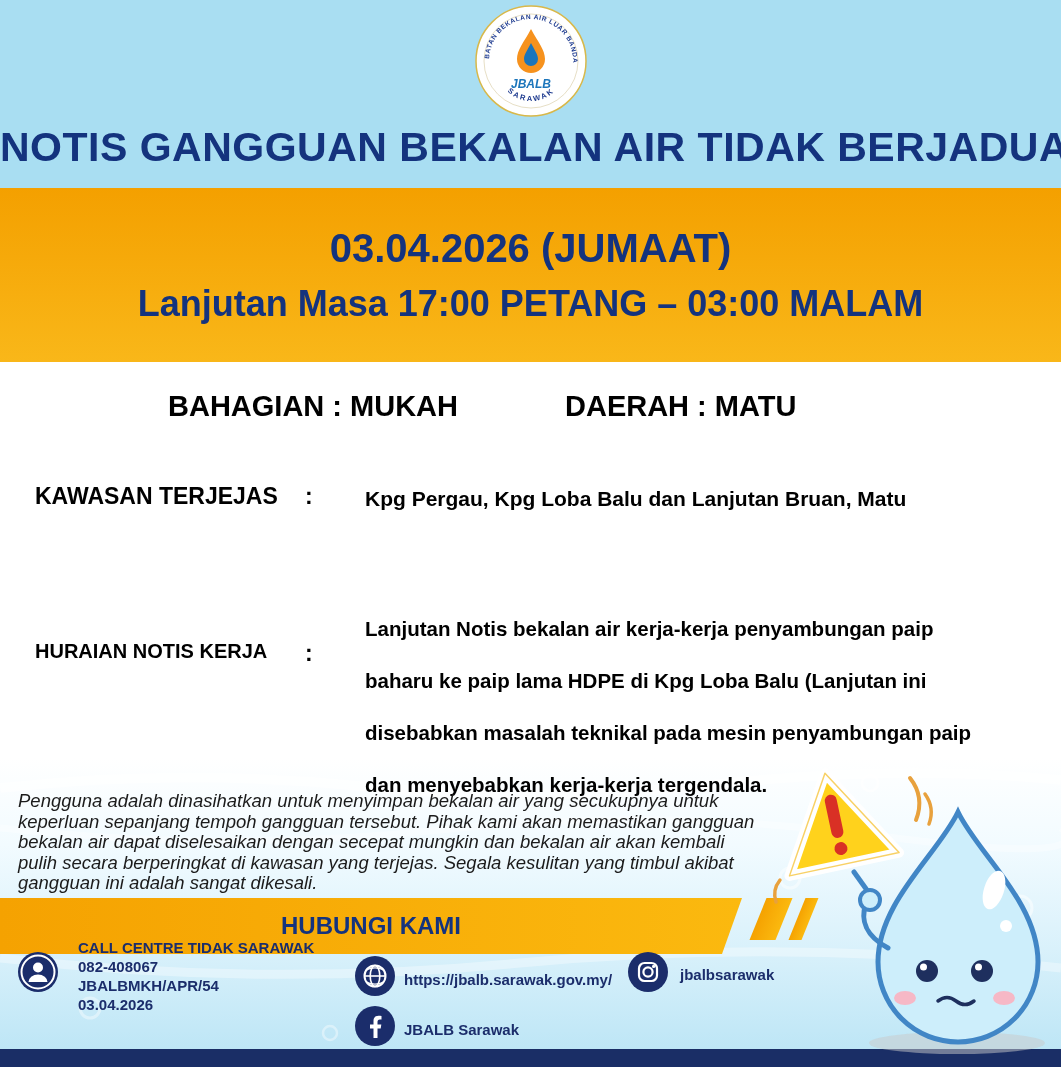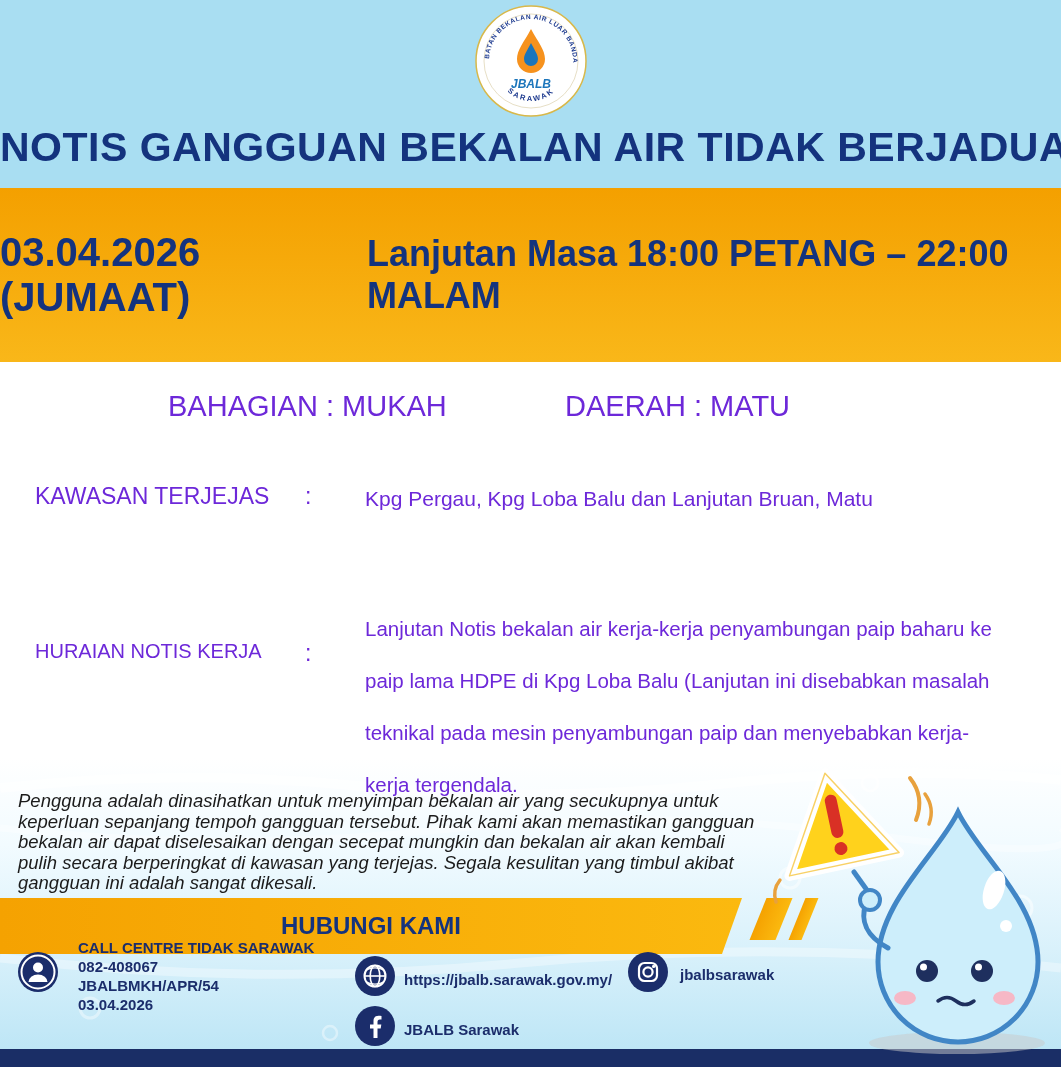--- a/index.html
+++ b/index.html
@@ -12,28 +12,28 @@
   .header-band { position:absolute; left:0; top:0; width:100%; height:188px; background:#a9def2; z-index:1; }
   .logo { position:absolute; left:50%; top:5px; transform:translateX(-50%); }
   .poster-title {
     position:absolute; left:0; top:124px; width:100%; text-align:center;
     font-size:41px; font-weight:bold; color:#14337e; letter-spacing:.5px; white-space:nowrap;
   }
   
   .date-band {
     position:absolute; left:0; top:188px; width:100%; height:174px;
     background:linear-gradient(180deg,#f4a000 0%,#f9b719 100%);
-    display:flex; flex-direction:row; align-items:center; justify-content:center; gap:12px;
+    display:flex; flex-direction:column; align-items:center; justify-content:center; gap:12px;
     color:#14337e; z-index:1;
   }
   .date-line1 { font-size:40px; font-weight:bold; }
   .date-line2 { font-size:36px; font-weight:bold; }
   
   .abs { position:absolute; z-index:2; }
-  .navy-bold { color:#6d28d9; font-weight:normal; }
+  .navy-bold { color:#000000; font-weight:bold; }
   .region-bahagian { left:168px; top:390px; font-size:29px; }
   .region-daerah   { left:565px; top:390px; font-size:29px; }
   .kawasan-label { left:35px;  top:483px; font-size:23px; }
   .kawasan-colon { left:305px; top:483px; font-size:23px; }
   .kawasan-value { left:365px; top:487px; font-size:21px; width:640px; }
   .huraian-label { left:35px;  top:640px; font-size:20px; }
   .huraian-colon { left:305px; top:640px; font-size:23px; }
   .huraian-value { left:365px; top:603px; width:628px; font-size:20.5px; line-height:52px; }
   
   .water-bg {
@@ -108,21 +108,21 @@
       <text x="56" y="83" font-size="12" font-style="italic" font-weight="bold" fill="#1b75bb" text-anchor="middle">JBALB</text>
       <text font-size="7.5" fill="#1d3a8f" font-weight="bold" letter-spacing="2">
         <textPath href="#arcBot" startOffset="50%" text-anchor="middle">SARAWAK</textPath>
       </text>
     </svg>
     <div class="poster-title">NOTIS GANGGUAN BEKALAN AIR TIDAK BERJADUAL</div>
   </div>
 
   <div class="date-band">
     <div class="date-line1">03.04.2026 (JUMAAT)</div>
-    <div class="date-line2">Lanjutan Masa 18:00 PETANG – 22:00 MALAM</div>
+    <div class="date-line2">Lanjutan Masa 17:00 PETANG – 03:00 MALAM</div>
   </div>
 
   <div class="abs navy-bold region-bahagian">BAHAGIAN : MUKAH</div>
   <div class="abs navy-bold region-daerah">DAERAH : MATU</div>
 
   <div class="abs navy-bold kawasan-label">KAWASAN TERJEJAS</div>
   <div class="abs navy-bold kawasan-colon">:</div>
   <div class="abs navy-bold kawasan-value">Kpg Pergau, Kpg Loba Balu dan Lanjutan Bruan, Matu</div>
 
   <div class="abs navy-bold huraian-label">HURAIAN NOTIS KERJA</div>

